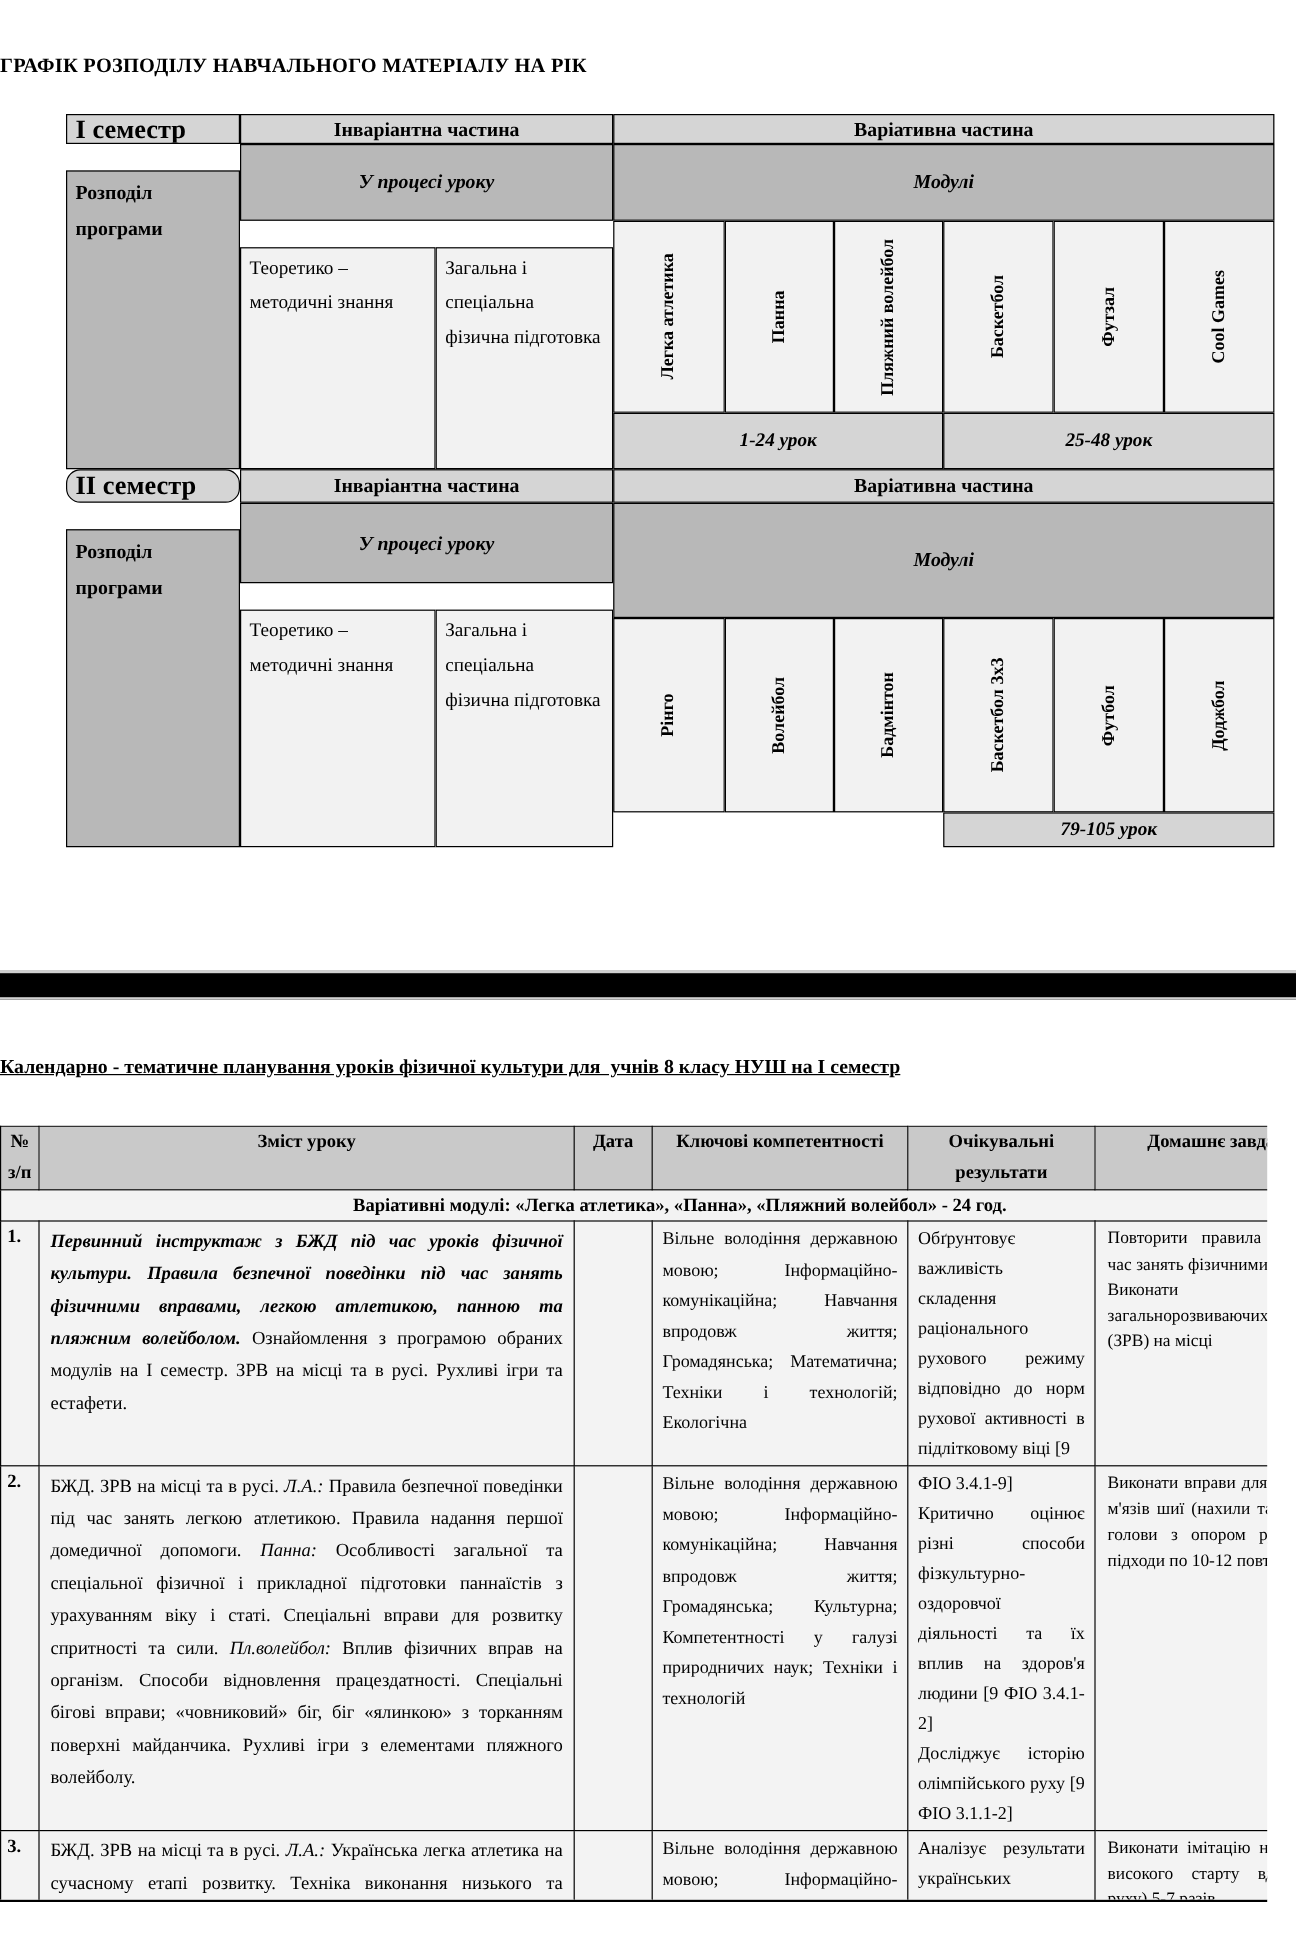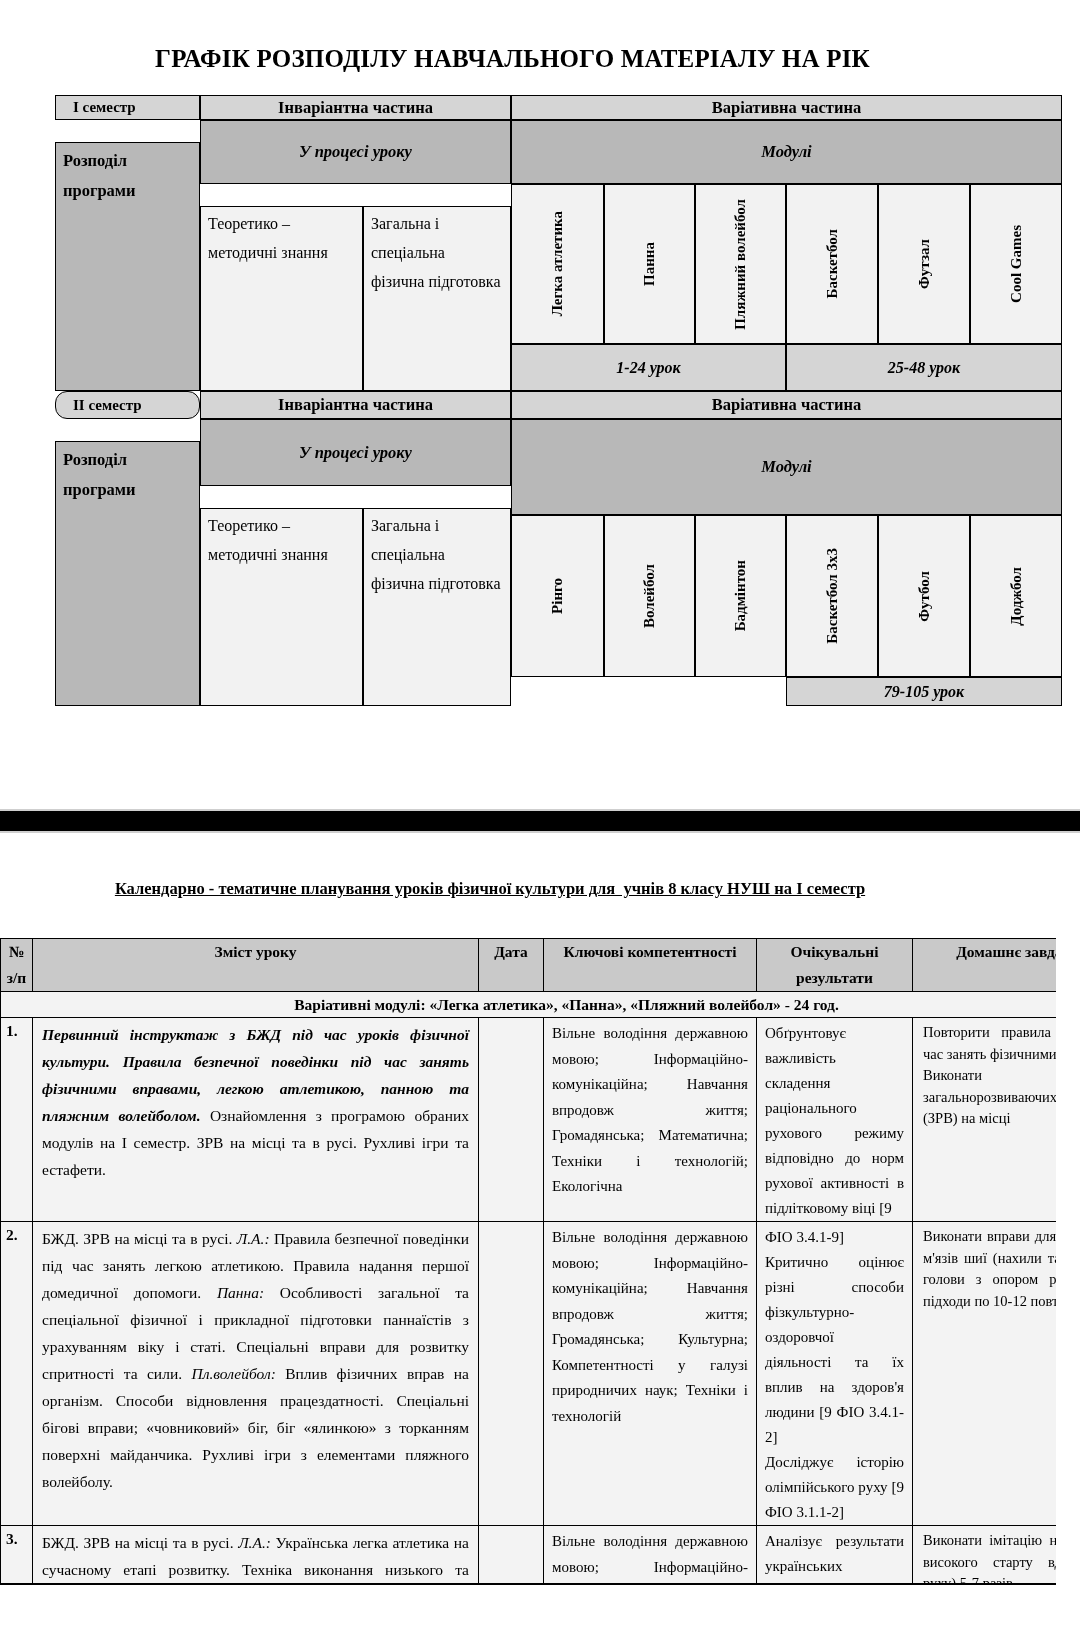--- a/index.html
+++ b/index.html
@@ -4,51 +4,51 @@
 <style>
   html,body{margin:0;padding:0;}
   body{
     width:1080px;height:1626px;position:relative;overflow:hidden;
     background:#ffffff;color:#000;
     font-family:"Liberation Serif","DejaVu Serif",serif;
   }
   
   .title1{
     position:absolute;top:45px;left:0;width:1025px;
-    text-align:center;font-size:25px;font-weight:bold;letter-spacing:.2px;
+    font-size:17px;font-weight:bold;letter-spacing:.2px;
   }
   
   .schedule{position:absolute;top:95px;left:55px;width:1009px;}
   .sem{display:grid;grid-template-columns:145px 163px 148px 93px 91px 91px 92px 92px 92px;}
   .c{border:1px solid #000;box-sizing:border-box;font-size:16px;overflow:hidden;}
   .light{background:#d5d5d5;}
   .dark{background:#b8b8b8;}
   .whitecell{background:#f2f2f2;}
   .bold{font-weight:bold;}
   .bi{font-weight:bold;font-style:italic;}
   .center{display:flex;align-items:center;justify-content:center;text-align:center;}
-  .leftpad{display:flex;align-items:center;padding-left:17px;font-size:15px;}
+  .leftpad{display:flex;align-items:center;padding-left:7px;font-size:22px;}
   .topleft{padding:3px 8px 0 7px;line-height:1.8;margin-top:22px;}
   .hdr{font-size:16.5px;}
   .vcell{display:flex;align-items:center;justify-content:center;padding:2px 0;}
   .vtext{
     writing-mode:vertical-rl;transform:rotate(180deg);
     font-weight:bold;font-size:15px;line-height:1.25;text-align:center;
   }
   .ranges{font-size:16px;}
   
   .pagebreak{
     position:absolute;top:809px;left:0;width:1080px;height:20px;
     background:#000;border-top:2px solid #cfcfcf;border-bottom:2px solid #cfcfcf;
     box-sizing:content-box;
   }
   
   .title2{
     position:absolute;top:879px;left:0;width:980px;
-    text-align:center;font-size:16.5px;font-weight:bold;
+    text-align:left;font-size:16.5px;font-weight:bold;
   }
   .title2 span{text-decoration:underline;white-space:pre;}
   
   .planning-clip{
     position:absolute;top:938px;left:0;width:1056px;height:645px;
     overflow:hidden;border-bottom:2px solid #000;box-sizing:content-box;
   }
   table.plan{border-collapse:collapse;table-layout:fixed;width:1132px;}
   table.plan td,table.plan th{
     border:1.5px solid #000;vertical-align:top;overflow:hidden;

